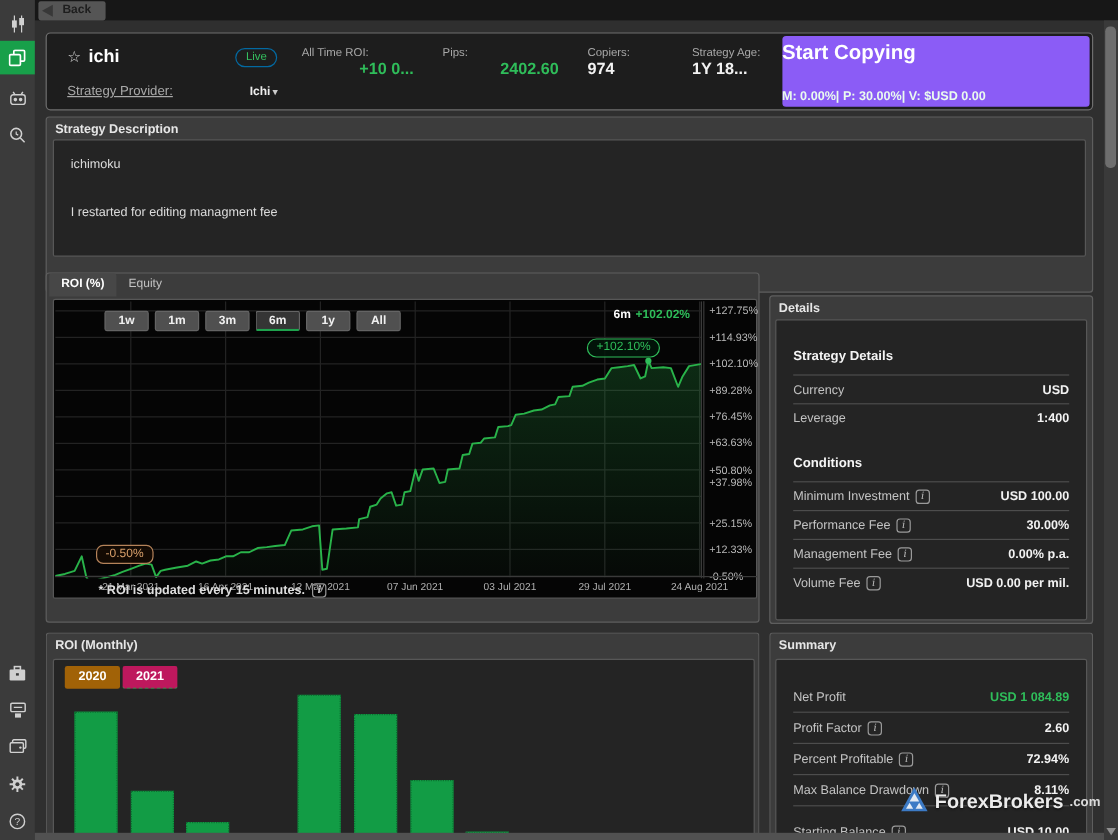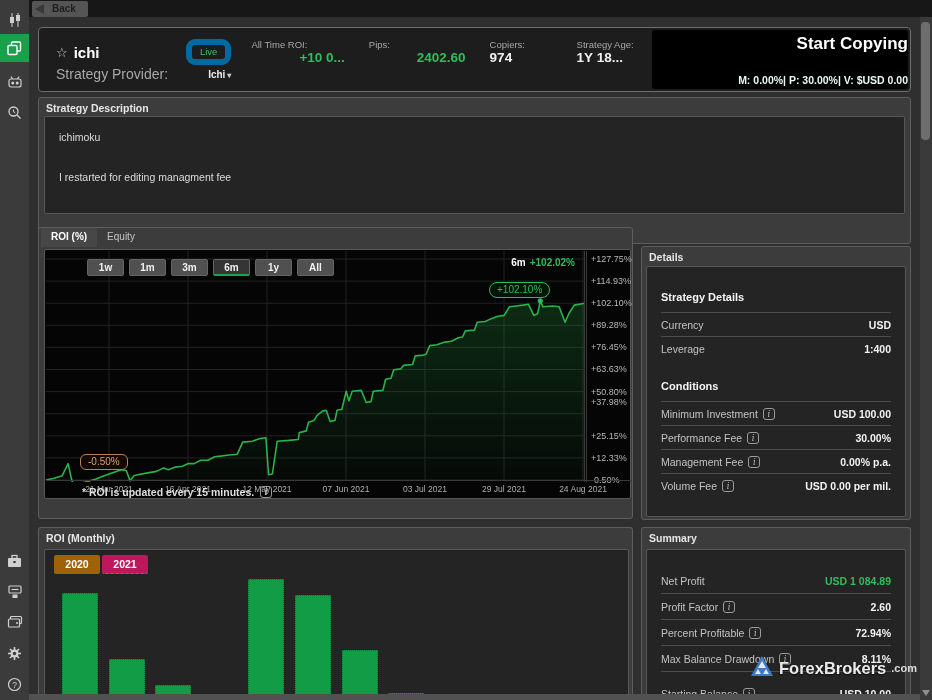--- a/index.html
+++ b/index.html
@@ -24,33 +24,33 @@
   .card-title { position:absolute; left:7px; top:4px; font-size:10.5px; font-weight:bold; color:#e6e6e6; }
   .inner { position:absolute; background:#242424; border:1px solid #575757; border-radius:2px; }
 
   
   #header-card { left:38px; top:27px; width:873px; height:65px; background:#1d1d1d; border:1px solid #6e6e6e; border-radius:4px;
                  display:flex; align-items:stretch; }
   #ident { width:220px; padding:11px 6px 9px 17px; display:flex; flex-direction:column; justify-content:space-between; }
   .ident-row { display:flex; align-items:center; justify-content:space-between; }
   #strategy-title { font-size:15px; font-weight:bold; color:#fff; }
   #star { color:#cfcfcf; font-size:13px; margin-right:6px; }
-  #live-badge { border:6px solid #0369a1; color:#35c060; border-radius:9px; font-size:9.5px; padding:1px 8px 2px; }
-  #provider-label { font-size:14px; color:#a8a8a8; }
+  #live-badge { border:1px solid #0369a1; color:#35c060; border-radius:9px; font-size:9.5px; padding:1px 8px 2px; }
+  #provider-label { font-size:11px; color:#a8a8a8;text-decoration:underline; }
   #provider-name { font-size:10px; font-weight:bold; color:#eee; cursor:pointer; }
   #provider-name .caret { font-size:8px; color:#ccc; margin-left:2px; }
   #stats-row { flex:1; display:flex; align-items:flex-start; }
   .vsep { width:1px; background:#474747; margin:9px 0; }
   .stat { padding:11px 10px 9px 13px; min-width:86px; display:flex; flex-direction:column; justify-content:space-between; }
   .stat .s-label { font-size:9.5px; color:#a8a8a8; white-space:nowrap; }
   .stat .s-value { font-size:13.5px; font-weight:bold; white-space:nowrap; }
   .s-value.green { color:#2fbd5a;margin-left:48px; }
   .s-value.white { color:#f2f2f2; }
-  #cta-btn { width:288px; margin:2px; background:#000000; border:none; border-radius:3px; cursor:pointer;
-             display:flex; flex-direction:column; align-items:flex-end; justify-content:center; gap:20px; }
+  #cta-btn { width:288px; margin:2px; background:#8b5cf6; border:none; border-radius:3px; cursor:pointer;
+             display:flex; flex-direction:column; align-items:flex-start; justify-content:center; gap:20px; }
   #cta-title { font-size:17px; font-weight:bold; color:#fff; }
   #cta-sub { font-size:10.5px; font-weight:bold; color:#eafbef; }
 
   
   #desc-card { left:38px; top:97px; width:873px; height:147px;text-decoration:underline; }
   #desc-inner { left:5px; top:18px; width:861px; height:98px; padding:14px; }
   #desc-inner p { font-size:10.5px; color:#dcdcdc; }
   #desc-line2 { margin-top:28px; }
 
   

